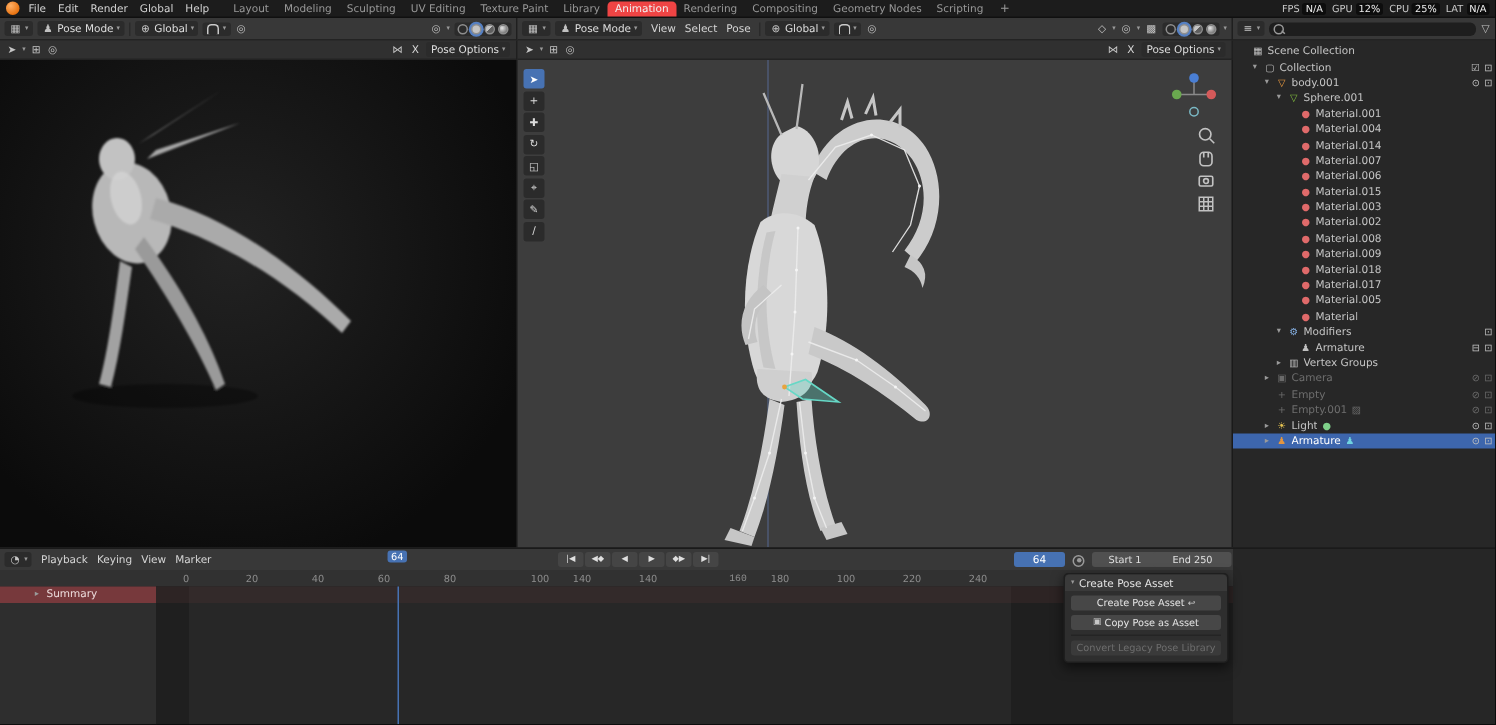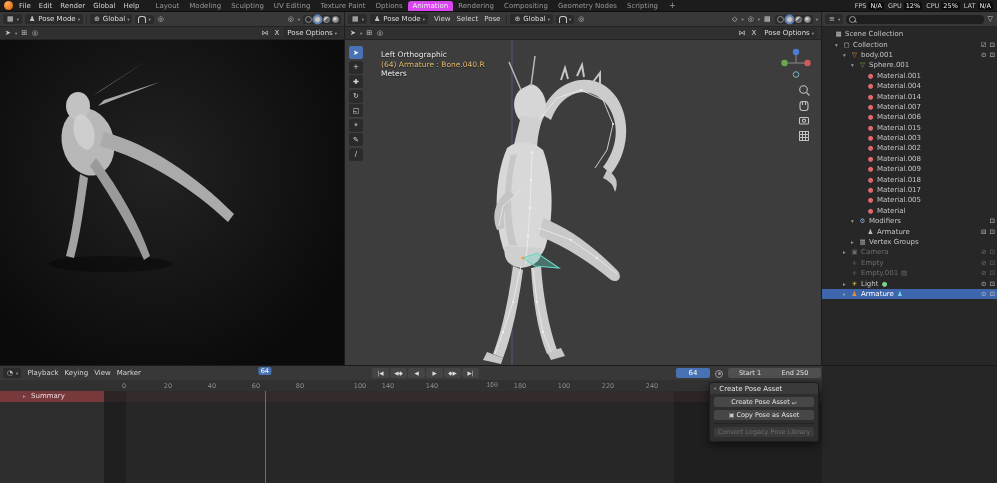--- a/index.html
+++ b/index.html
@@ -7,21 +7,21 @@
        font-family:"DejaVu Sans",sans-serif;font-size:7.5px;color:#c8c8c8;user-select:none;}
   .abs{position:absolute;box-sizing:border-box;}
 
   
   #topbar{left:0;top:0;width:997px;height:12px;background:#1c1c1c;display:flex;align-items:center;
           padding:0 4px;gap:2px;white-space:nowrap;z-index:6;border-bottom:1px solid #101010;}
   .logo{width:9px;height:9px;border-radius:50%;background:radial-gradient(circle at 35% 32%,#ffb066,#e87311 70%);flex:0 0 auto;}
   .menu-item{padding:0 4px;font-size:7px;color:#d2d2d2;}
   #tb-tabs{display:flex;align-items:center;margin-left:5px;height:12px;}
   .tab{padding:1px 5px;font-size:7px;color:#989898;border-radius:3px 3px 0 0;}
-  .tab.on{background:#d946ef;color:#f0f0f0;}
+  .tab.on{background:#ef4444;color:#f0f0f0;}
   .addtab{color:#9a9a9a;padding:0 4px;font-size:8px;}
   #tb-stats{margin-left:auto;display:flex;gap:4px;align-items:center;}
   .stat{display:flex;gap:2px;align-items:center;}
   .stat .sl{color:#c9c9c9;font-size:6.5px;}
   .stat .sv{background:#0d0d0d;border-radius:2px;padding:0 2px;color:#ededed;font-size:6.5px;}
 
   
   .ehdr{top:12px;height:15px;background:#383838;border-bottom:1px solid #232323;border-right:1px solid #1f1f1f;
         display:flex;align-items:center;gap:3px;padding:0 3px;font-size:7px;overflow:hidden;}
   #hdrL{left:0;width:345px;} #hdrM{left:345px;width:477px;} #hdrO{left:822px;width:175px;border-right:none;}
@@ -127,21 +127,21 @@
         <span class="menu-item">Render</span>
         <span class="menu-item">Global</span>
         <span class="menu-item">Help</span>
       </div>
     <div id="tb-tabs">
         <span class="tab">Layout</span>
         <span class="tab">Modeling</span>
         <span class="tab">Sculpting</span>
         <span class="tab">UV Editing</span>
         <span class="tab">Texture Paint</span>
-        <span class="tab">Options</span>
+        <span class="tab">Library</span>
         <span class="tab on">Animation</span>
         <span class="tab">Rendering</span>
         <span class="tab">Compositing</span>
         <span class="tab">Geometry Nodes</span>
         <span class="tab">Scripting</span>
       </div>
     <span class="addtab">+</span>
     <div id="tb-stats">
         <span class="stat">
           <span class="sl">FPS</span>
@@ -298,25 +298,20 @@
     <div class="vtool" id="vtool">
         <div class="vtbtn on">➤</div>
         <div class="vtbtn">+</div>
         <div class="vtbtn">✚</div>
         <div class="vtbtn">↻</div>
         <div class="vtbtn">◱</div>
         <div class="vtbtn">⌖</div>
         <div class="vtbtn">✎</div>
         <div class="vtbtn">∕</div>
       </div>
-    <div class="ovl">
-      <div>Left Orthographic</div>
-      <div class="ctx">(64) Armature : Bone.040.R</div>
-      <div>Meters</div>
-    </div>
     <svg class="navgizmo" width="34" height="34">
       <g stroke="#8a8a8a" stroke-width="1">
         <line x1="17" y1="17" x2="17" y2="6"></line>
         <line x1="17" y1="17" x2="5.5" y2="17"></line>
         <line x1="17" y1="17" x2="28.5" y2="17"></line>
       </g>
       <circle cx="17" cy="6" r="3.2" fill="#4a7fd4"></circle>
       <circle cx="5.5" cy="17" r="3.2" fill="#6aa84f"></circle>
       <circle cx="28.5" cy="17" r="3.2" fill="#d45a5a"></circle>
       <circle cx="17" cy="28.5" r="2.8" fill="none" stroke="#7ab8c4"></circle>

